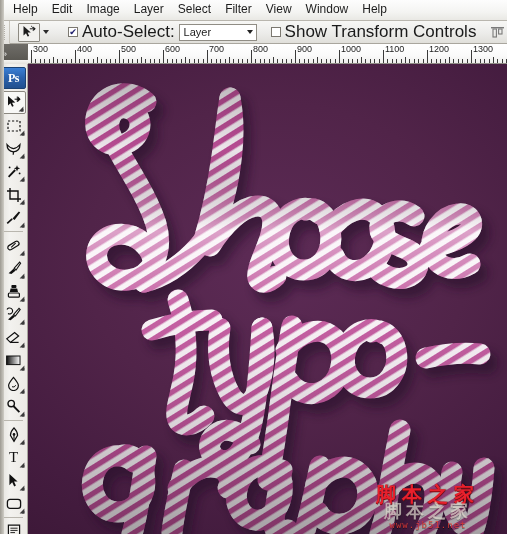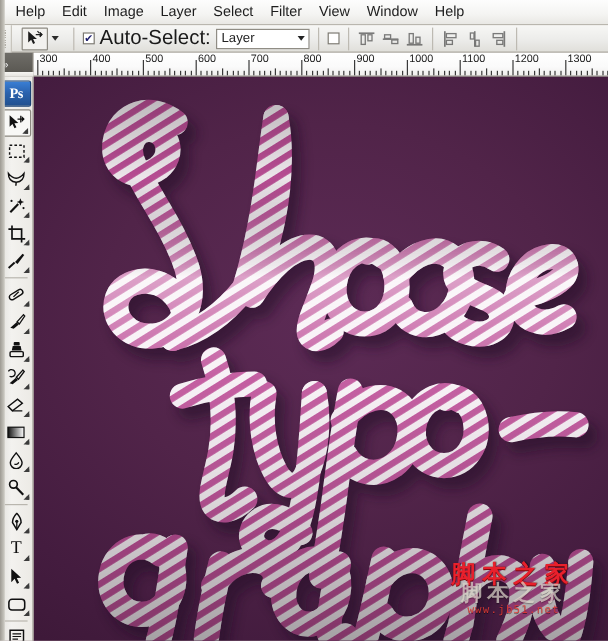--- a/index.html
+++ b/index.html
@@ -134,21 +134,21 @@
   .canvas{
     position:absolute; inset:0;
     background:
       radial-gradient(ellipse 95% 80% at 52% 42%, #5d2b56 0%, #512449 42%, #441c3f 74%, #3a1735 100%);
   }
   .artboard{ position:absolute; inset:0; }
   .artboard svg{ display:block; width:100%; height:100%; }
 
   
   .watermark{
-    position:absolute; right:4px; bottom:20px; width:150px; height:48px;
+    position:absolute; right:4px; bottom:4px; width:150px; height:48px;
     z-index:4; pointer-events:none;
     display:flex; flex-direction:column; align-items:center; justify-content:flex-end;margin-top:16px;
   }
   .wm-cn{
     font-family:"DejaVu Sans", sans-serif;
     font-size:20px; font-weight:bold; color:#e8202c; letter-spacing:6px;
     text-shadow:0 1px 0 #7e0b11, 1px 0 1px rgba(0,0,0,.5);
     line-height:21px; white-space:nowrap;
   }
   .wm-cn2{
@@ -209,20 +209,21 @@
       <span class="combo">
         <span>Layer</span>
         <span class="caret"></span>
       </span>
     </div>
 
     <div class="vsep"></div>
 
     <div class="ob-group">
       <span class="chk"></span>
+      <span class="ob-label">Show Transform Controls</span>
     </div>
 
     <div class="vsep"></div>
 
     <div class="alignicons">
       <span class="aicon">
           <svg width="15" height="15" viewBox="0 0 15 15">
             <rect x="1" y="2" width="13" height="1.4" fill="#333"></rect>
             <rect x="3" y="4" width="3.4" height="8" fill="none" stroke="#333" stroke-width="1.1"></rect>
             <rect x="8.6" y="4" width="3.4" height="5" fill="none" stroke="#333" stroke-width="1.1"></rect>

